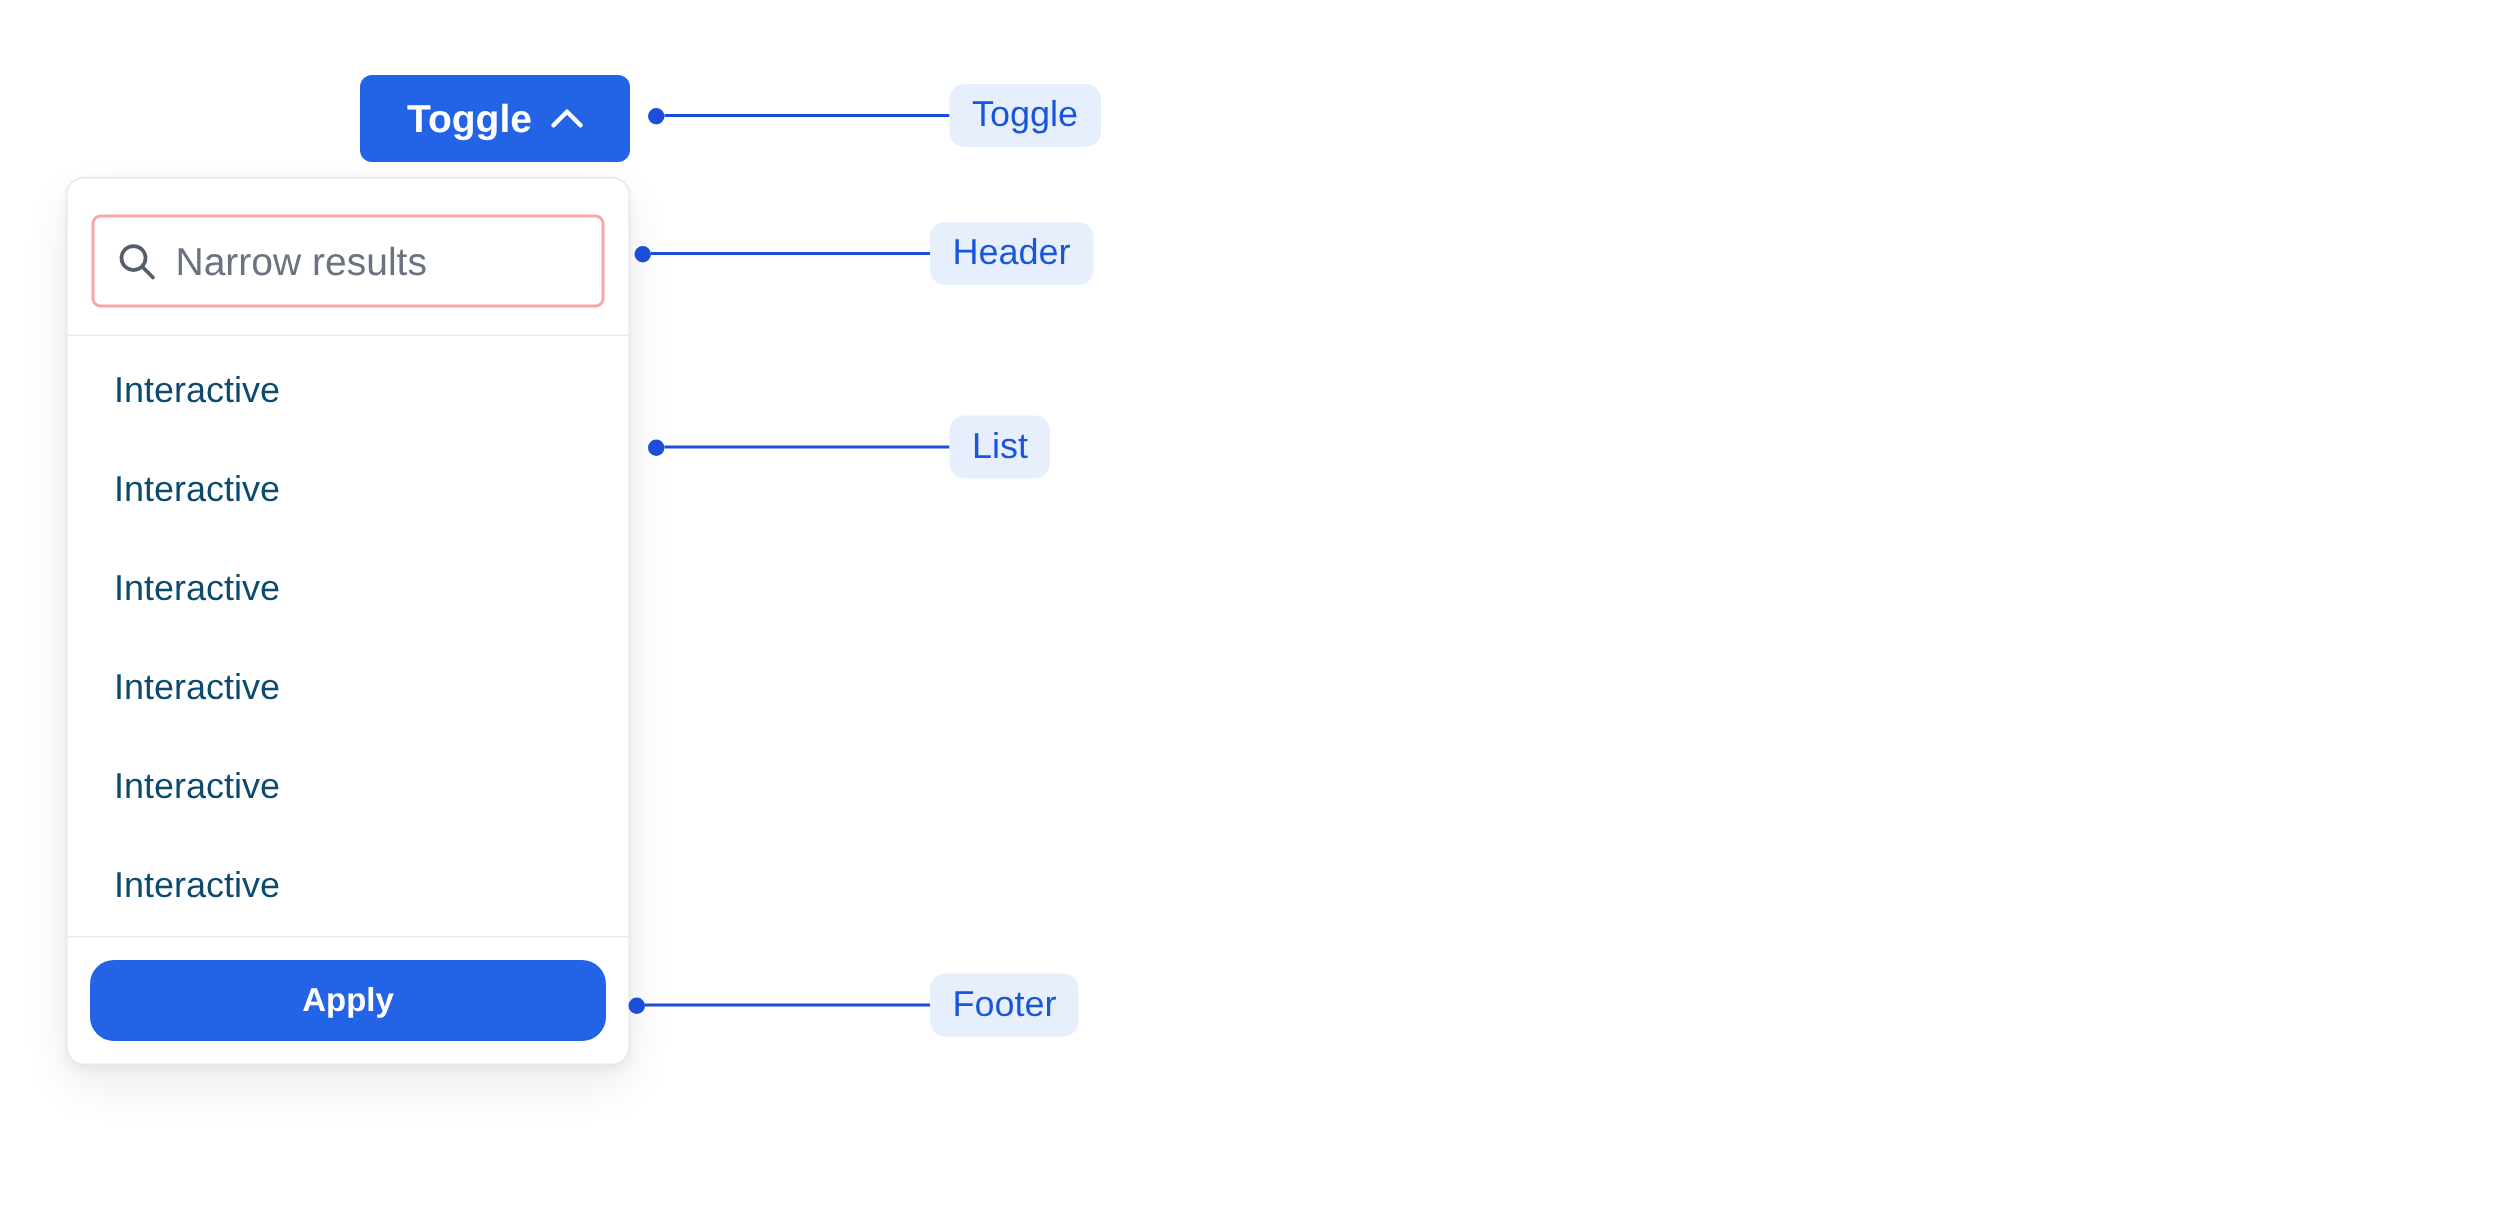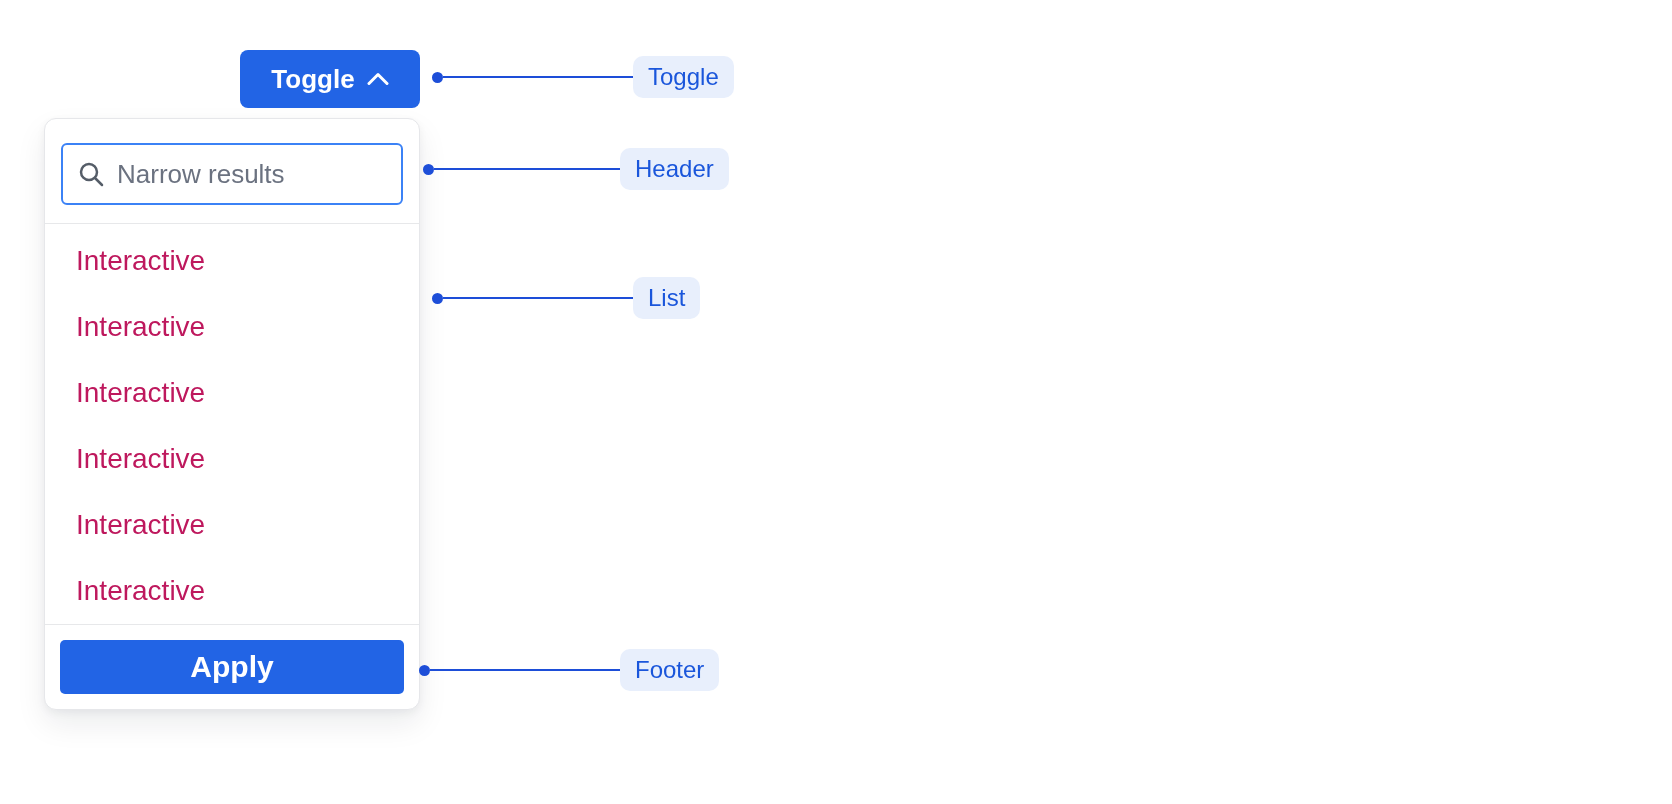--- a/index.html
+++ b/index.html
@@ -45,21 +45,21 @@
     display: flex;
     flex-direction: column;
     overflow: hidden;
   }
   .panel-header {
     padding: 24px 16px 18px 16px;
     border-bottom: 1px solid #e7e8ea;
   }
   .search-box {
     height: 62px;
-    border: 2px solid #3b82f6;
+    border: 2px solid #fca5a5;
     border-radius: 6px;
     display: flex;
     align-items: center;
     gap: 12px;
     padding: 0 12px 0 14px;
     background: #ffffff;
   }
   .search-box svg { flex: 0 0 auto; display: block; }
   .search-box input {
     border: none;
@@ -77,38 +77,38 @@
     list-style: none;
     flex: 1 1 auto;
     padding: 4px 0;
     overflow: hidden;
   }
   .panel-list li {
     height: 66px;
     display: flex;
     align-items: center;
     padding-left: 31px;
-    font-size: 28px;
-    color: #be185d;
+    font-size: 24px;
+    color: #0c4a6e;
     cursor: pointer;
   }
 
   .panel-footer {
     border-top: 1px solid #e7e8ea;
     padding: 15px;
   }
   .apply-btn {
     width: 100%;
     height: 54px;
     background: #2264e5;
     color: #ffffff;
     border: none;
-    border-radius: 5px;
+    border-radius: 16px;
     font-family: inherit;
-    font-size: 30px;
+    font-size: 22px;
     font-weight: 600;
     cursor: pointer;
   }
 
   
   .annotation {
     position: absolute;
     display: flex;
     align-items: center;
     transform: translateY(-50%);

